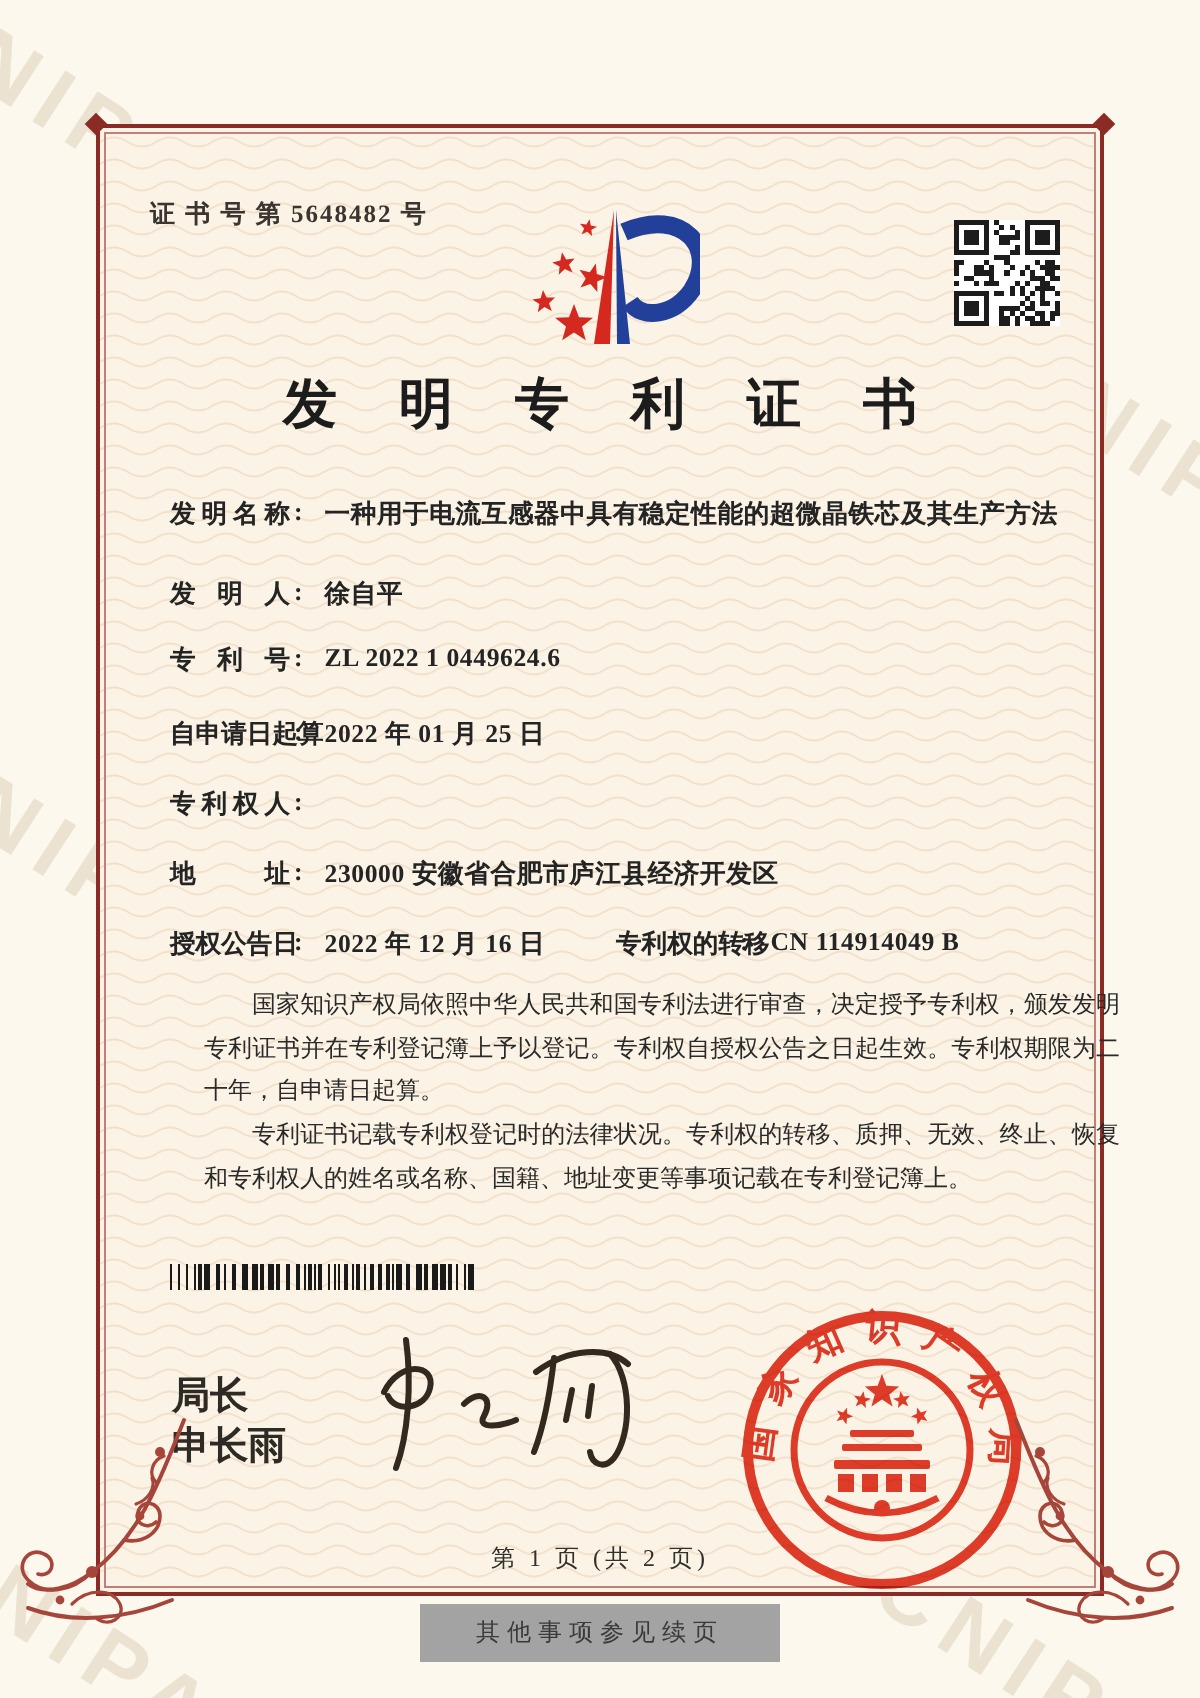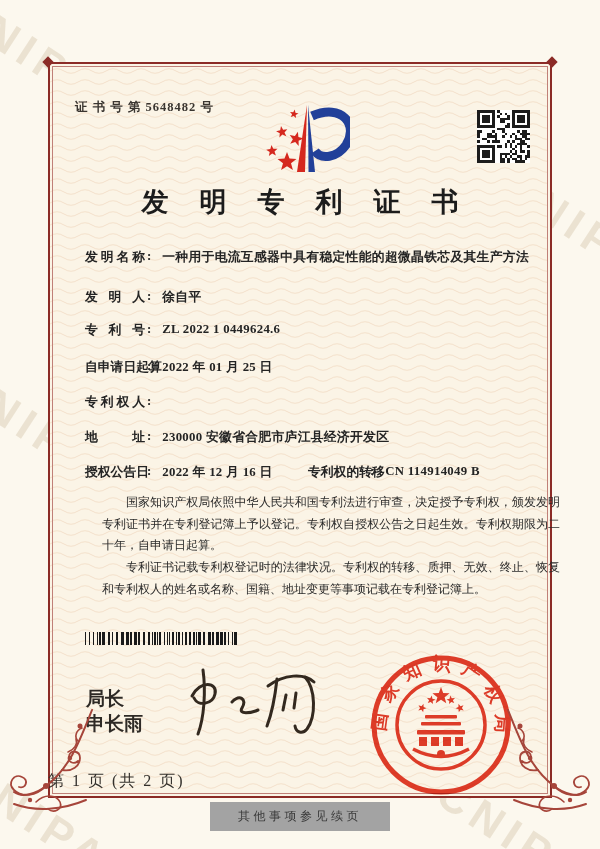--- a/index.html
+++ b/index.html
@@ -40,21 +40,21 @@
 
   #commissioner { left:86px; top:686px; z-index:4; font-family:"Liberation Sans","DejaVu Sans",sans-serif;
                   font-weight:bold; font-size:19px; color:#2e2a26; line-height:25px; }
   #signature { left:180px; top:664px; z-index:5; }
 
   #seal { left:368px; top:652px; width:146px; height:146px; z-index:5; opacity:.93;
           mix-blend-mode:multiply; }
   #seal-date { left:372px; top:736px; width:150px; font-size:13px; font-weight:bold;
                color:#7d150b; letter-spacing:1.5px; z-index:6; white-space:nowrap; }
 
-  #page-num { left:48px; top:771px; width:504px; font-size:16px;
+  #page-num { left:48px; top:771px; width:504px; text-align:center; font-size:12px;
               color:#33302c; letter-spacing:2px; z-index:4; }
   #cont-note { left:50%; transform:translateX(-50%); top:802px; background:#a3a3a3;
                padding:6px 28px; font-size:12px; color:#3a3a3a; letter-spacing:3.5px;
                z-index:4; white-space:nowrap; }
   .ornament { position:absolute; width:92px; height:112px; z-index:6; }
   #ornament-left { left:6px; top:706px; }
   #ornament-right { left:502px; top:706px; transform:scaleX(-1); }
 </style>
 </head>
 <body>

